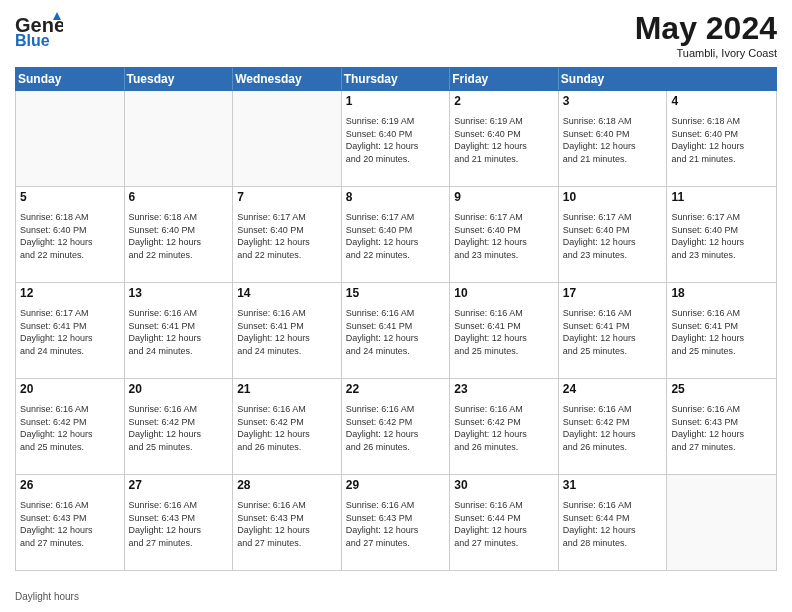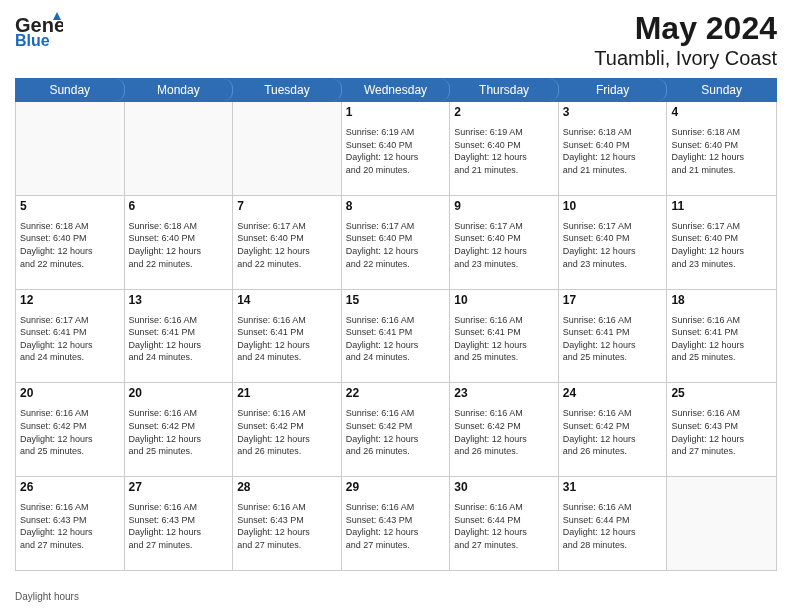--- a/index.html
+++ b/index.html
@@ -30,42 +30,40 @@
     }
     .title-block {
       text-align: right;
     }
     .main-title {
       font-size: 32px;
       font-weight: bold;
       color: #1a1a1a;
     }
     .subtitle {
-      font-size: 20px;
+      font-size: 11px;
       color: #1a1a1a;
     }
     .calendar {
       flex: 1;
       display: flex;
       flex-direction: column;
     }
     .cal-header-row {
       display: grid;
       grid-template-columns: repeat(7, 1fr);
       background: #2e6db4;
       border: 1px solid #2e6db4;
     }
     .cal-header-cell {
       color: #fff;
       font-size: 12px;
-      font-weight: normal;
-      text-align: center;
+      font-weight: bold;
       padding: 4px 2px;
       border-right: 1px solid #5590cc;
-      border-radius: 9px;
     }
     .cal-header-cell:last-child { border-right: none; }
     .cal-body {
       flex: 1;
       display: flex;
       flex-direction: column;
       border-left: 1px solid #ccc;
       border-right: 1px solid #ccc;
       border-bottom: 1px solid #ccc;
     }
@@ -126,21 +124,20 @@
     </div>
     <div class="title-block">
       <div class="main-title">May 2024</div>
       <div class="subtitle">Tuambli, Ivory Coast</div>
     </div>
   </div>
 
   <div class="calendar">
     <div class="cal-header-row">
     <div class="cal-header-cell">Sunday</div>
-        <div class="cal-header-cell">Monday</div>
         <div class="cal-header-cell">Tuesday</div>
         <div class="cal-header-cell">Wednesday</div>
         <div class="cal-header-cell">Thursday</div>
         <div class="cal-header-cell">Friday</div>
         <div class="cal-header-cell">Sunday</div>
       </div>
     <div class="cal-body">
     <div class="cal-week">
           <div class="cal-cell empty"></div>
           <div class="cal-cell empty"></div>

